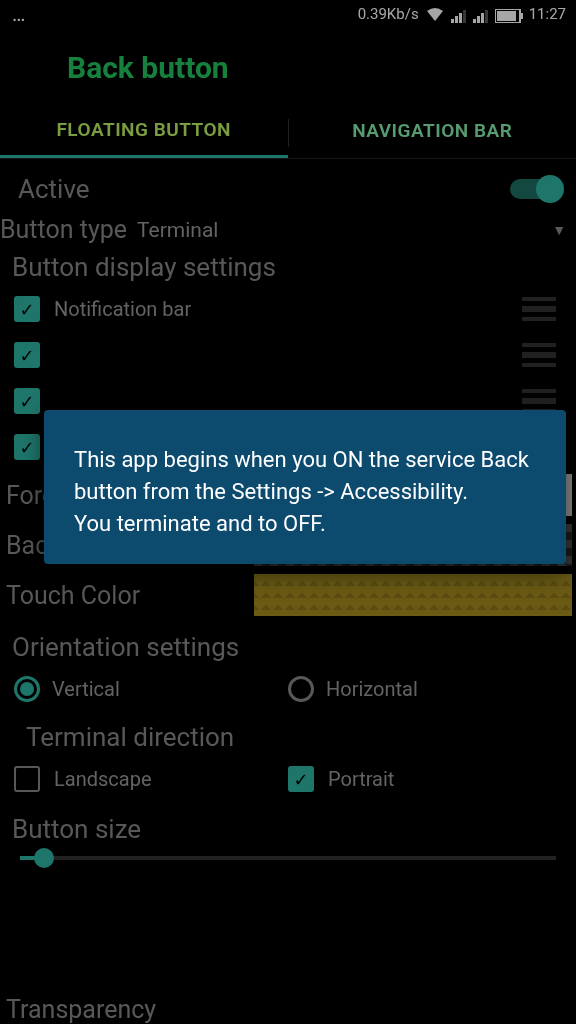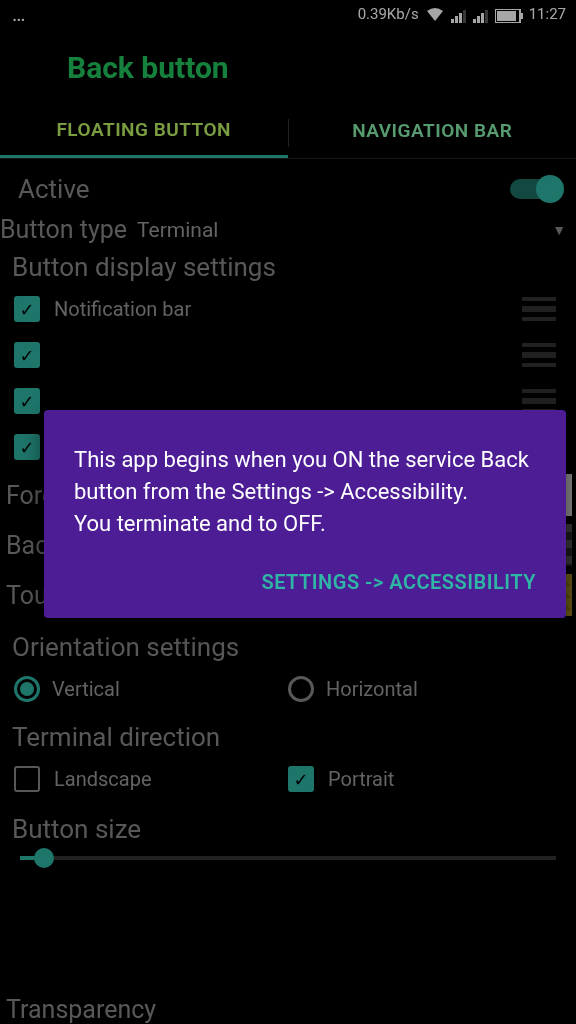--- a/index.html
+++ b/index.html
@@ -112,21 +112,21 @@
   position: absolute; left: 14px; top: -8px;
   width: 20px; height: 20px; border-radius: 50%; background: #2fb6a5;
 }
 
 .scrim {
   position: absolute; inset: 0;
   background: rgba(0,0,0,0.35);
 }
 .dialog {
   position: absolute; left: 44px; right: 10px; top: 410px;
-  background: #4c1d95; border-radius: 4px;
+  background: #0c4a6e; border-radius: 4px;
   padding: 34px 30px 24px 30px;
   box-shadow: 0 8px 24px rgba(0,0,0,0.6);
 }
 .dialog-text { color: #fff; font-size: 22px; line-height: 1.45; }
 .dialog-action {
   text-align: right; color: #2fb6a5; font-size: 20px;
   font-weight: 600; margin-top: 30px; letter-spacing: 0.5px;
 }
 
 .clipbottom {
@@ -251,21 +251,21 @@
     <div class="radio-opt">
       <div class="radio selected"></div>
       <span class="rlabel">Vertical</span>
     </div>
     <div class="radio-opt">
       <div class="radio"></div>
       <span class="rlabel">Horizontal</span>
     </div>
   </div>
 
-  <div class="row" style="padding:8px 6px 2px;">
+  <div class="row" style="padding:8px 20px 2px;">
     <span class="section-label">Terminal direction</span>
   </div>
   <div class="radio-row">
     <div class="radio-opt">
       <div class="checkbox unchecked"></div>
       <span class="rlabel">Landscape</span>
     </div>
     <div class="radio-opt">
       <div class="checkbox checked">✓</div>
       <span class="rlabel">Portrait</span>
@@ -283,14 +283,13 @@
   </div>
 
 </div>
 
 <div class="clipbottom">Transparency</div>
 
 <div class="scrim"></div>
 <div class="dialog">
   <div class="dialog-text" style="white-space:pre-line;">This app begins when you ON the service Back button from the Settings -&gt; Accessibility.
 You terminate and to OFF.</div>
-  <div class="dialog-action">SETTINGS -&gt; ACCESSIBILITY</div>
 </div>
 
 </body></html>

